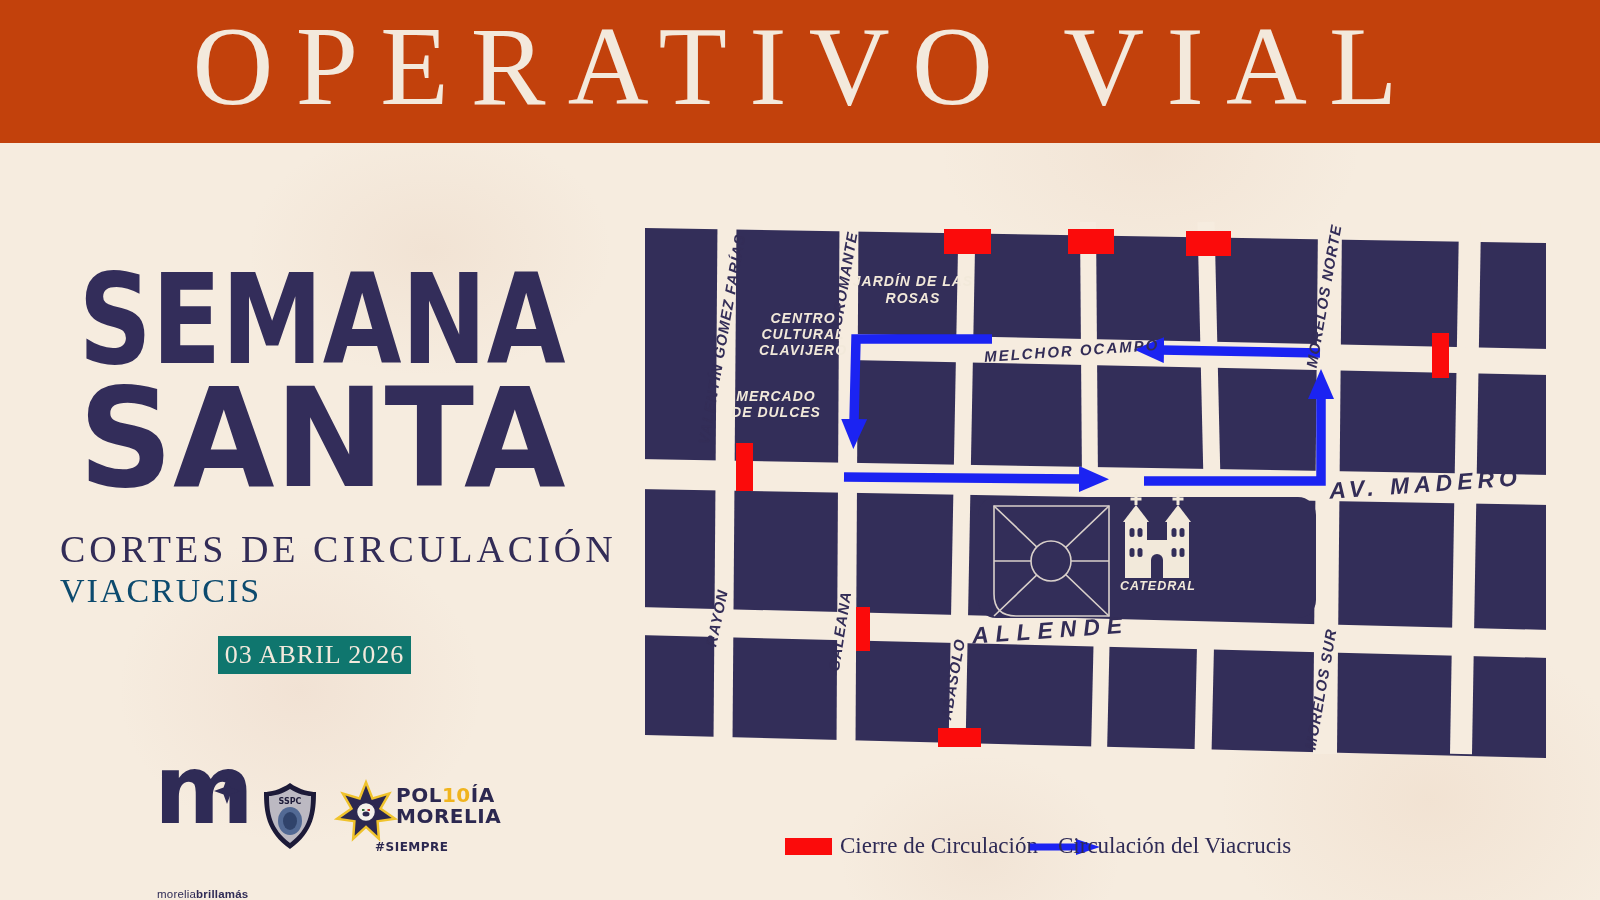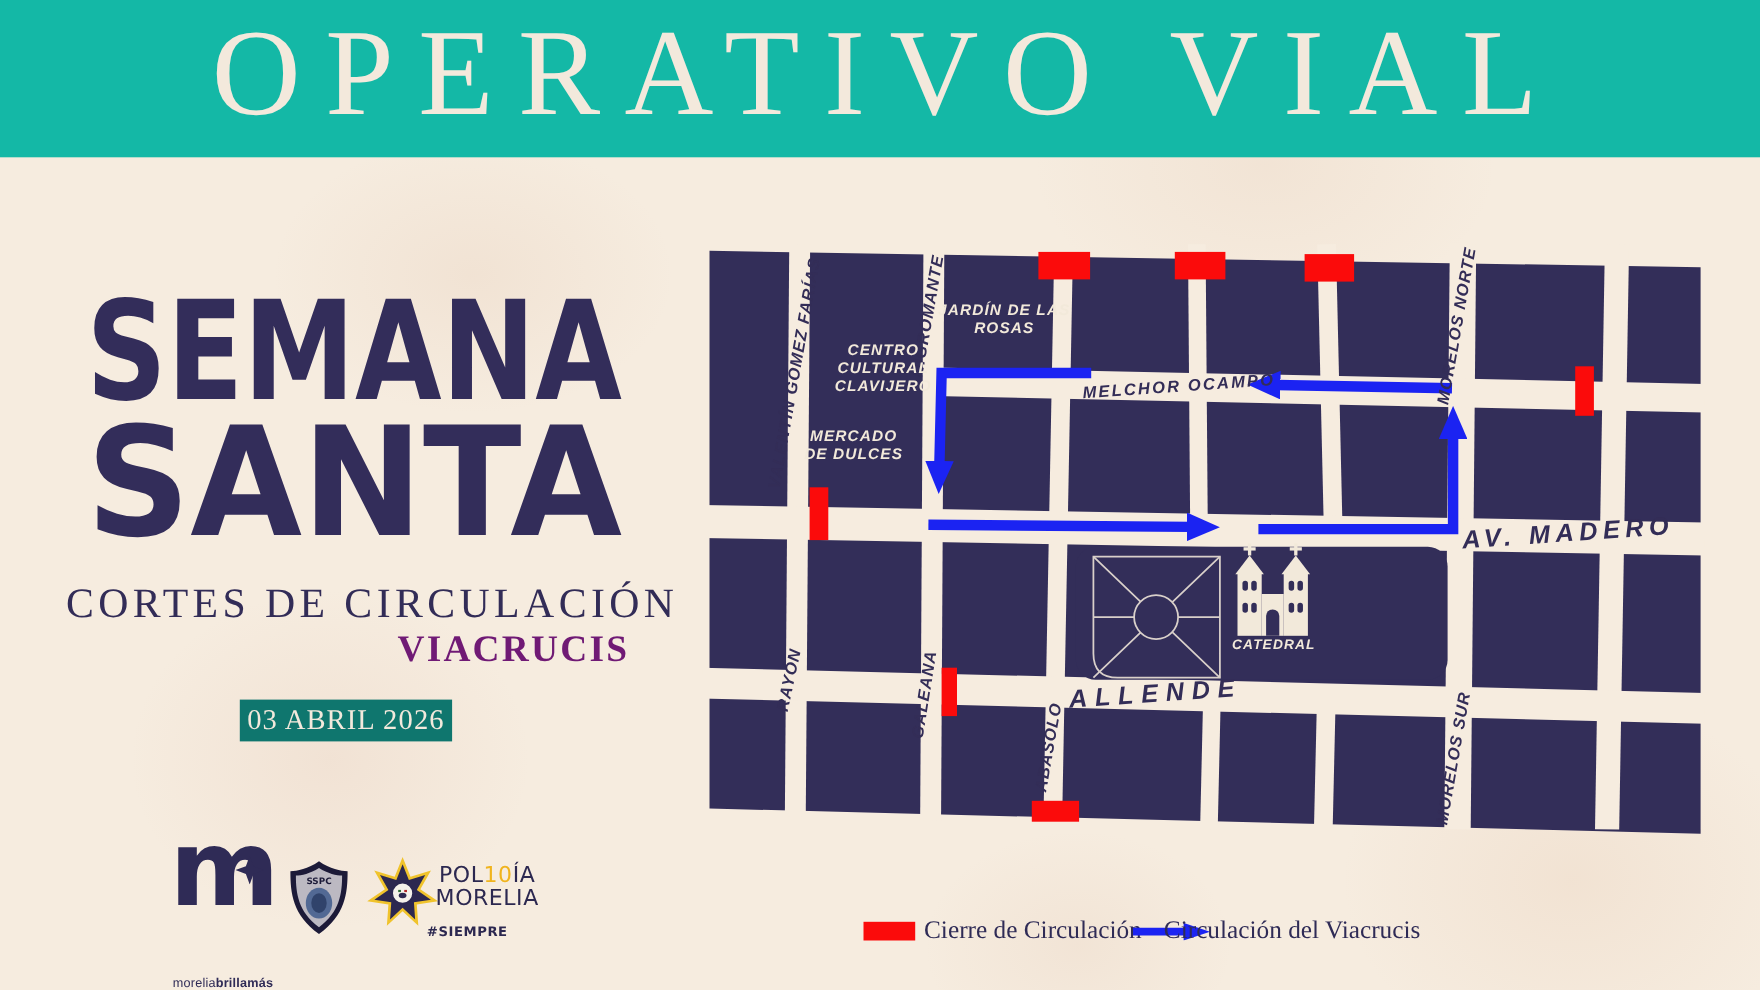--- a/index.html
+++ b/index.html
@@ -13,34 +13,34 @@
     position:absolute;inset:0;pointer-events:none;
     background:
       radial-gradient(260px 180px at 430px 250px, rgba(216,178,152,.16), rgba(216,178,152,0) 70%),
       radial-gradient(300px 200px at 1150px 150px, rgba(216,178,152,.14), rgba(216,178,152,0) 70%),
       radial-gradient(260px 220px at 300px 690px, rgba(214,170,150,.15), rgba(214,170,150,0) 70%),
       radial-gradient(300px 240px at 1430px 800px, rgba(220,180,150,.17), rgba(220,180,150,0) 70%),
       radial-gradient(200px 150px at 980px 860px, rgba(210,170,145,.12), rgba(210,170,145,0) 70%);
   }
   .header{
     position:absolute;left:0;top:0;width:1600px;height:143px;
-    background:#14b8a6;
+    background:#c2410c;
   }
   .header svg{display:block}
   .big-title-svg{position:absolute;left:60px;top:255px;}
   .subtitle{
     position:absolute;left:60px;top:527px;width:512px;
     color:#322c57;
     font-family:"Liberation Serif",serif;
     font-size:38px;letter-spacing:4px;white-space:nowrap;
   }
   .event-name{
     position:absolute;left:60px;top:572px;width:512px;
-    text-align:right;color:#701a75;
-    font-family:"Liberation Serif",serif;font-weight:bold;
+    text-align:left;color:#0c4a6e;
+    font-family:"Liberation Serif",serif;font-weight:normal;
     font-size:34px;letter-spacing:2px;
   }
   .date-box{
     position:absolute;left:218px;top:636px;width:193px;height:38px;
     background:#0f766e;display:flex;align-items:center;justify-content:center;
   }
   .date-box span{
     color:#f3e9dc;font-family:"Liberation Serif",serif;
     font-size:26px;letter-spacing:1px;
   }
@@ -68,25 +68,25 @@
   }
   .m-sparkle{position:absolute;left:64px;top:36px;}
   .m-tagline{
     position:absolute;left:7px;top:103px;font-size:11.5px;color:#2f2b56;letter-spacing:.2px;white-space:nowrap;margin-top:43px;
   }
   .m-tagline .bold{font-weight:bold;}
   .sspc-badge{position:absolute;left:261px;top:781px;}
   .police-badge{position:absolute;left:331px;top:777px;}
   .police-wordmark{
     position:absolute;left:396px;top:785px;color:#2c2850;
-    font-family:"DejaVu Sans",sans-serif;font-weight:normal;font-size:20px;line-height:21px;letter-spacing:.5px;text-align:center;
+    font-family:"DejaVu Sans",sans-serif;font-weight:bold;font-size:20px;line-height:21px;letter-spacing:.5px;
   }
   .police-wordmark .anniv{color:#f0b41e;}
   .police-hashtag{
-    position:absolute;left:388px;top:840px;color:#2c2850;
+    position:absolute;left:375px;top:840px;color:#2c2850;
     font-family:"DejaVu Sans",sans-serif;font-weight:bold;font-size:12px;letter-spacing:.5px;
   }
   text{user-select:none;}
 </style>
 </head>
 <body>
 
 <div class="texture"></div>
 
 <div class="header">

